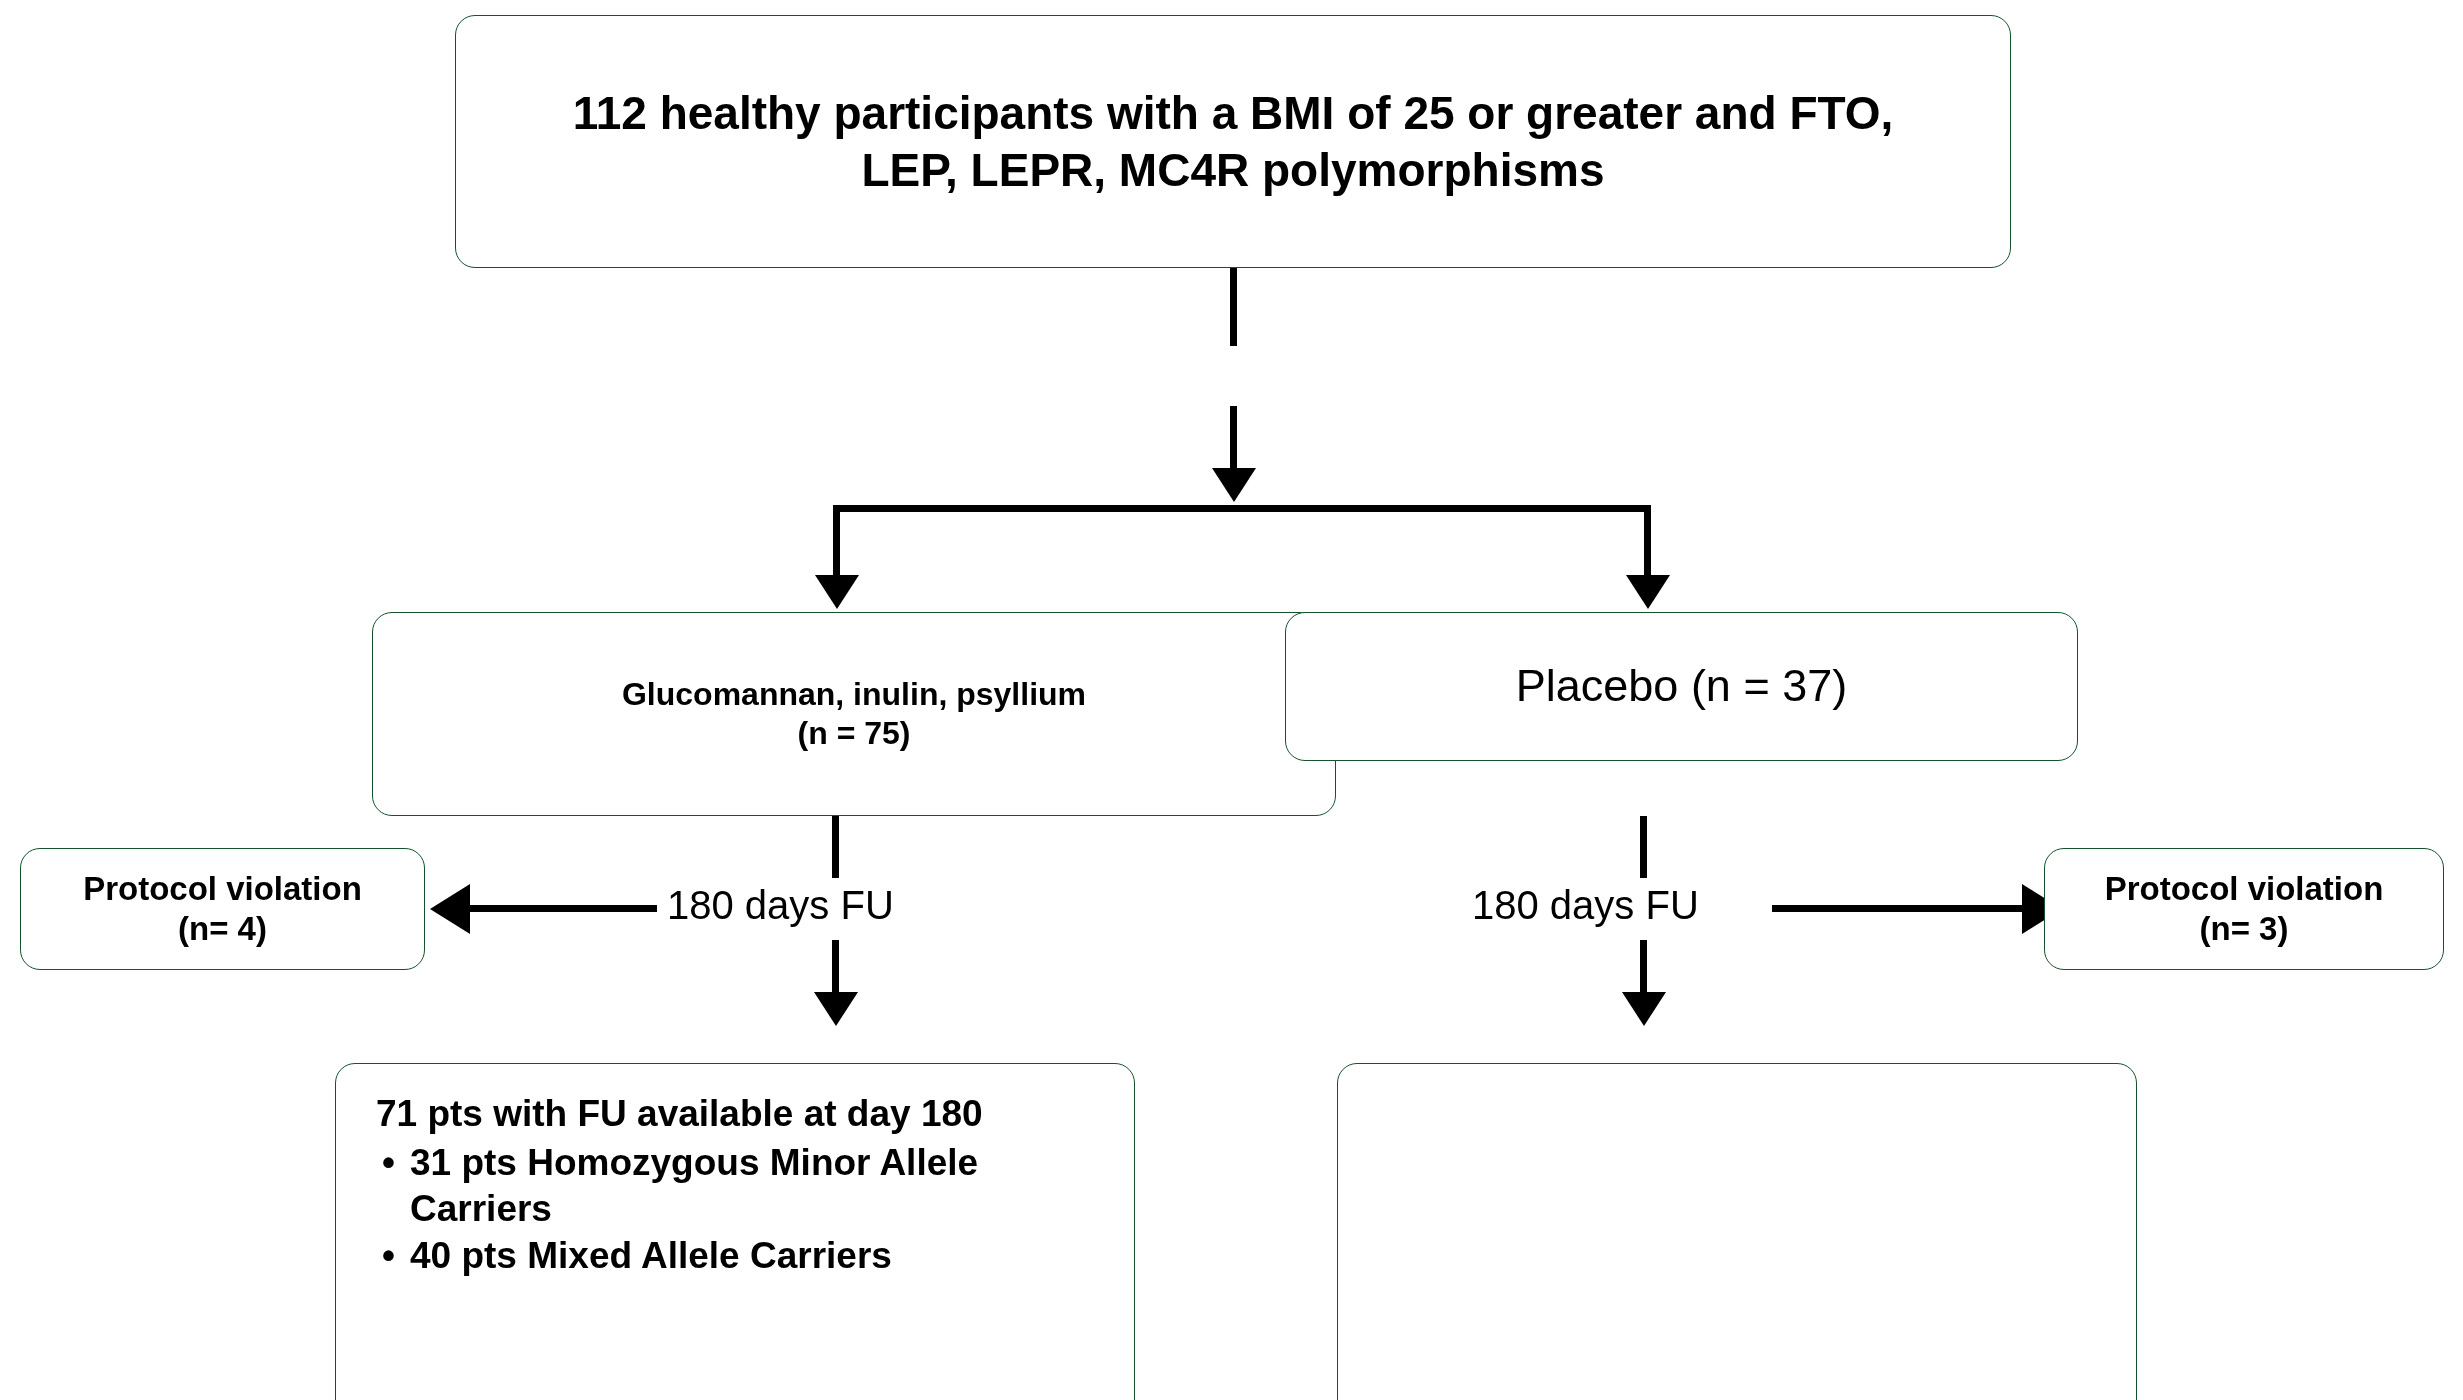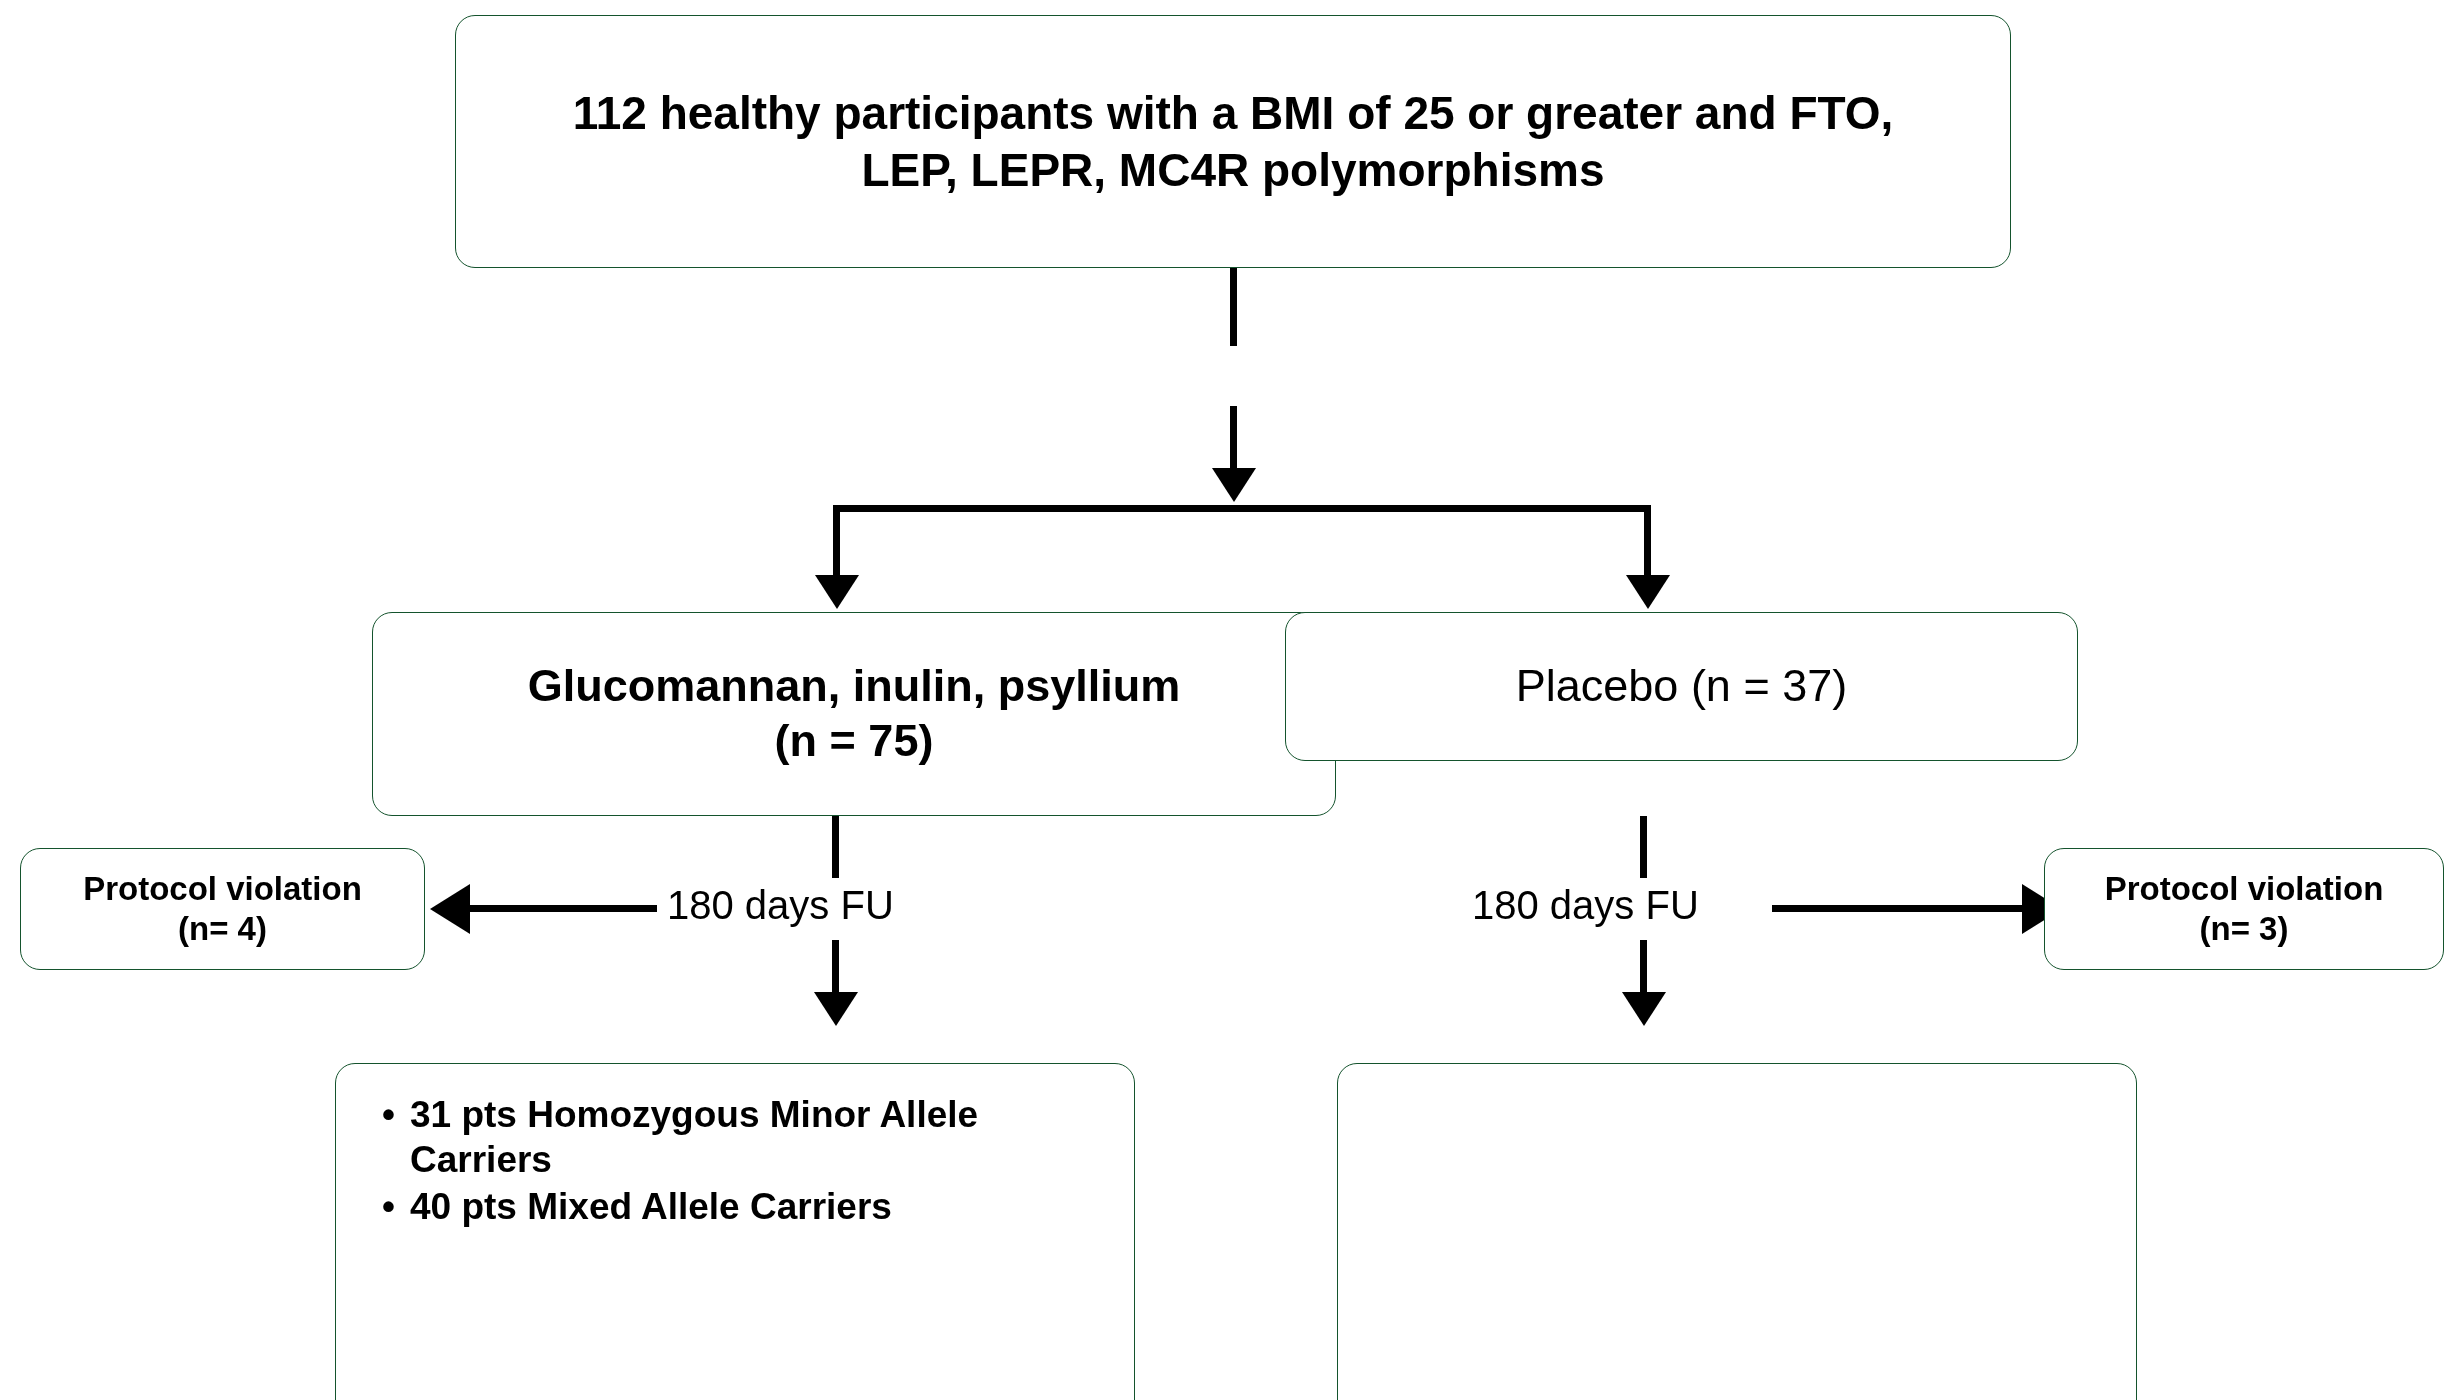--- a/index.html
+++ b/index.html
@@ -41,21 +41,21 @@
     white-space: nowrap;
   }
 
   
   #node-enrollment {
     left: 455px;  top: 15px;   width: 1556px; height: 253px;
     font-size: 46px; font-weight: 700;
   }
   #node-treatment {
     left: 372px;  top: 612px;  width: 964px;  height: 204px;
-    font-size: 45px; font-weight: 700;
+    font-size: 32px; font-weight: 700;
   }
   #node-placebo {
     left: 1285px; top: 612px;  width: 793px;  height: 149px;
     font-size: 45px; font-weight: 400;
   }
   #node-violation-left {
     left: 20px;   top: 848px;  width: 405px;  height: 122px;
     font-size: 33px; font-weight: 700;
   }
   #node-violation-right {
@@ -206,20 +206,21 @@
 
   <div class="hline" style="left:1772px; top:905px; width:250px;"></div>
   <div class="arrow-right" style="left:2022px; top:884px;"></div>
 
   <div class="node" id="node-violation-right">
     <div class="line">Protocol violation</div>
     <div class="line">(n= 3)</div>
   </div>
 
   <div class="node left-align" id="node-outcome-left">
+    <div class="outcome-heading">71 pts with FU available at day 180</div>
     <ul class="outcome-list">
       <li>31 pts Homozygous Minor Allele Carriers</li>
       <li>40 pts Mixed Allele Carriers</li>
     </ul>
   </div>
 
   <div class="node left-align" id="node-outcome-right">
     <ul class="outcome-list">
     </ul>
   </div>

